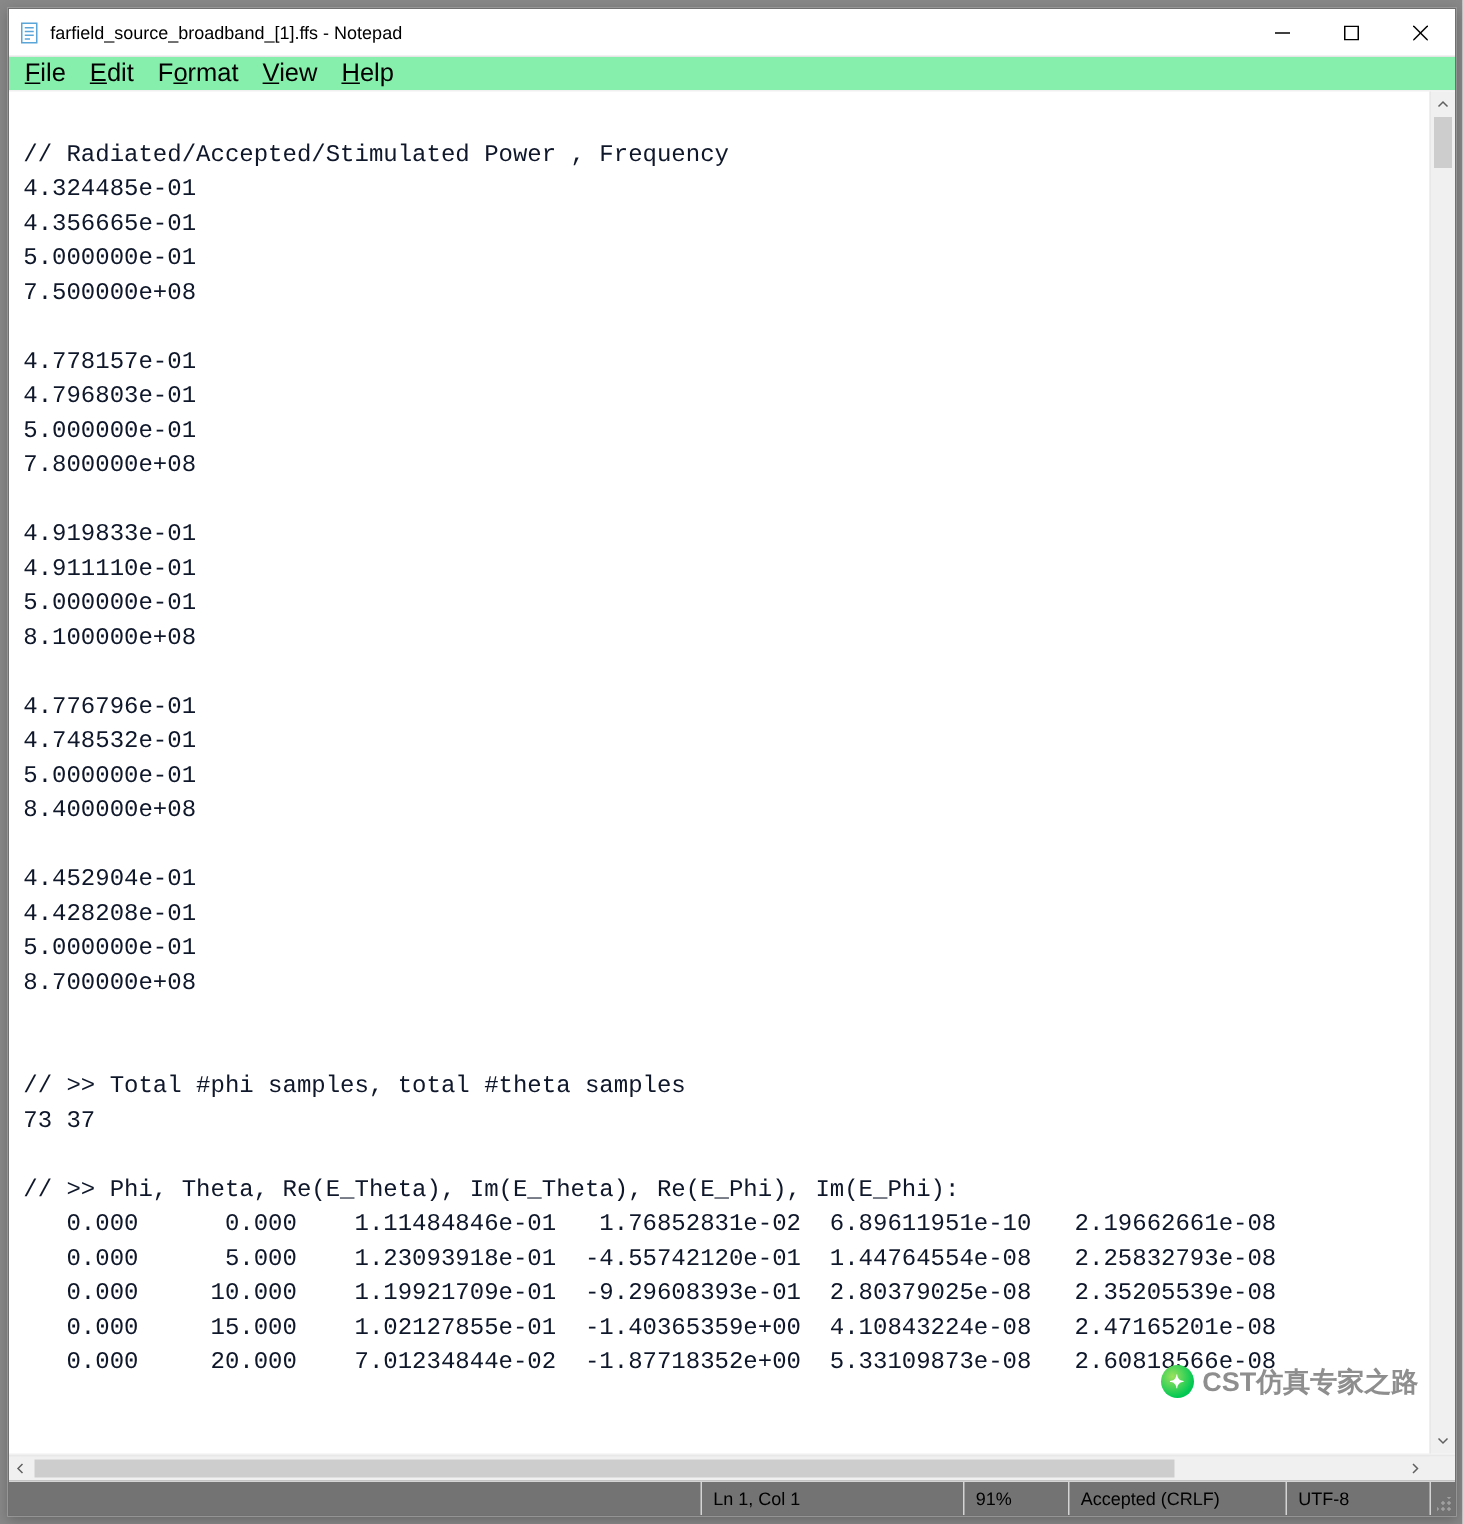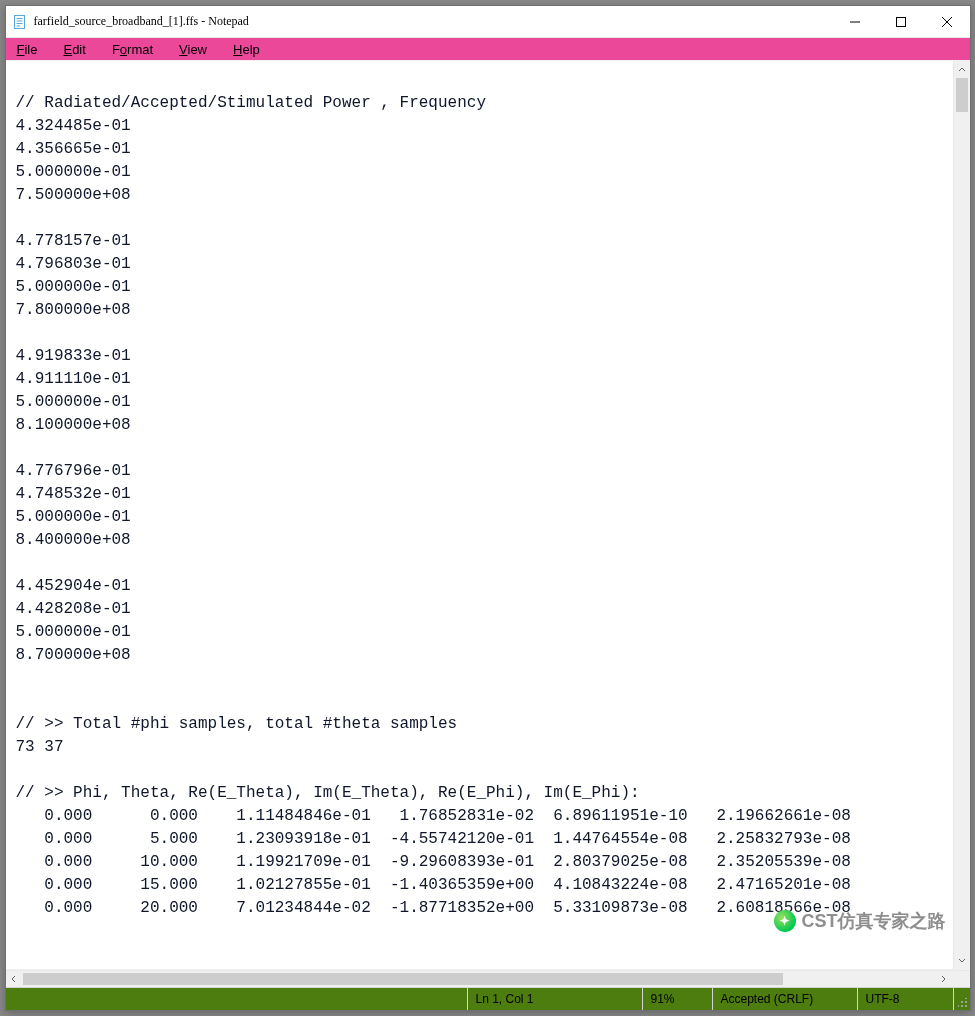--- a/index.html
+++ b/index.html
@@ -14,32 +14,32 @@
   box-shadow: 0 2px 8px rgba(0,0,0,0.25);
 }
 
 
 .titlebar {
   height: 32px; display: flex; align-items: center;
   background: #fff; border-bottom: 1px solid #e5e5e5;
   padding-left: 6px;
 }
 .titlebar .icon { width: 16px; height: 16px; margin-right: 6px; }
-.titlebar .title { font-size: 12px; color: #000; flex: 1; white-space: nowrap; font-family: Liberation Serif, serif; }
+.titlebar .title { font-size: 12px; color: #000; flex: 1; white-space: nowrap; }
 .win-controls { display: flex; height: 100%; }
 .win-btn {
   width: 46px; height: 100%; display: flex; align-items: center; justify-content: center;
   font-family: "Segoe MDL2 Assets", sans-serif; font-size: 10px; color: #000;
 }
 .win-btn svg { stroke: #000; stroke-width: 1; fill: none; }
 
 
 .menubar {
-  height: 22px; display: flex; align-items: center; padding: 0 4px; gap: 12px;
-  font-size: 13px; background: #ec4899;
+  height: 22px; display: flex; align-items: center; padding: 0 4px; gap: 2px;
+  font-size: 17px; background: #86efac;
 }
 .menu-item { padding: 2px 7px; cursor: default; }
 .menu-item .ul { text-decoration: underline; }
 
 
 .editor-wrap { flex: 1; display: flex; min-height: 0; border-top: 1px solid #f0f0f0; border-bottom: 1px solid #f0f0f0; position: relative; }
 .editor {
   flex: 1; font-family: Consolas, "Courier New", monospace;
   font-size: 16px; line-height: 23px;
   white-space: pre; overflow: hidden;
@@ -70,21 +70,21 @@
 }
 .hscroll .track { flex: 1; position: relative; }
 .hscroll .thumb {
   position: absolute; top: 2px; bottom: 2px; left: 0; width: 760px;
   background: #cdcdcd;
 }
 .hscroll .corner { width: 17px; background: #f0f0f0; }
 
 
 .statusbar {
-  height: 23px; background: #4d7c0f; display: flex; align-items: center;
+  height: 23px; background: #737373; display: flex; align-items: center;
   font-size: 12px; color: #000;
   border-top: 1px solid #d4d4d4;
 }
 .statusbar .segment {
   height: 100%; display: flex; align-items: center; padding: 0 8px;
   border-left: 1px solid #d4d4d4;
 }
 .statusbar .spacer { flex: 1; border-left: none; }
 .grip {
   width: 17px; height: 100%; position: relative; border-left: 1px solid #d4d4d4;

